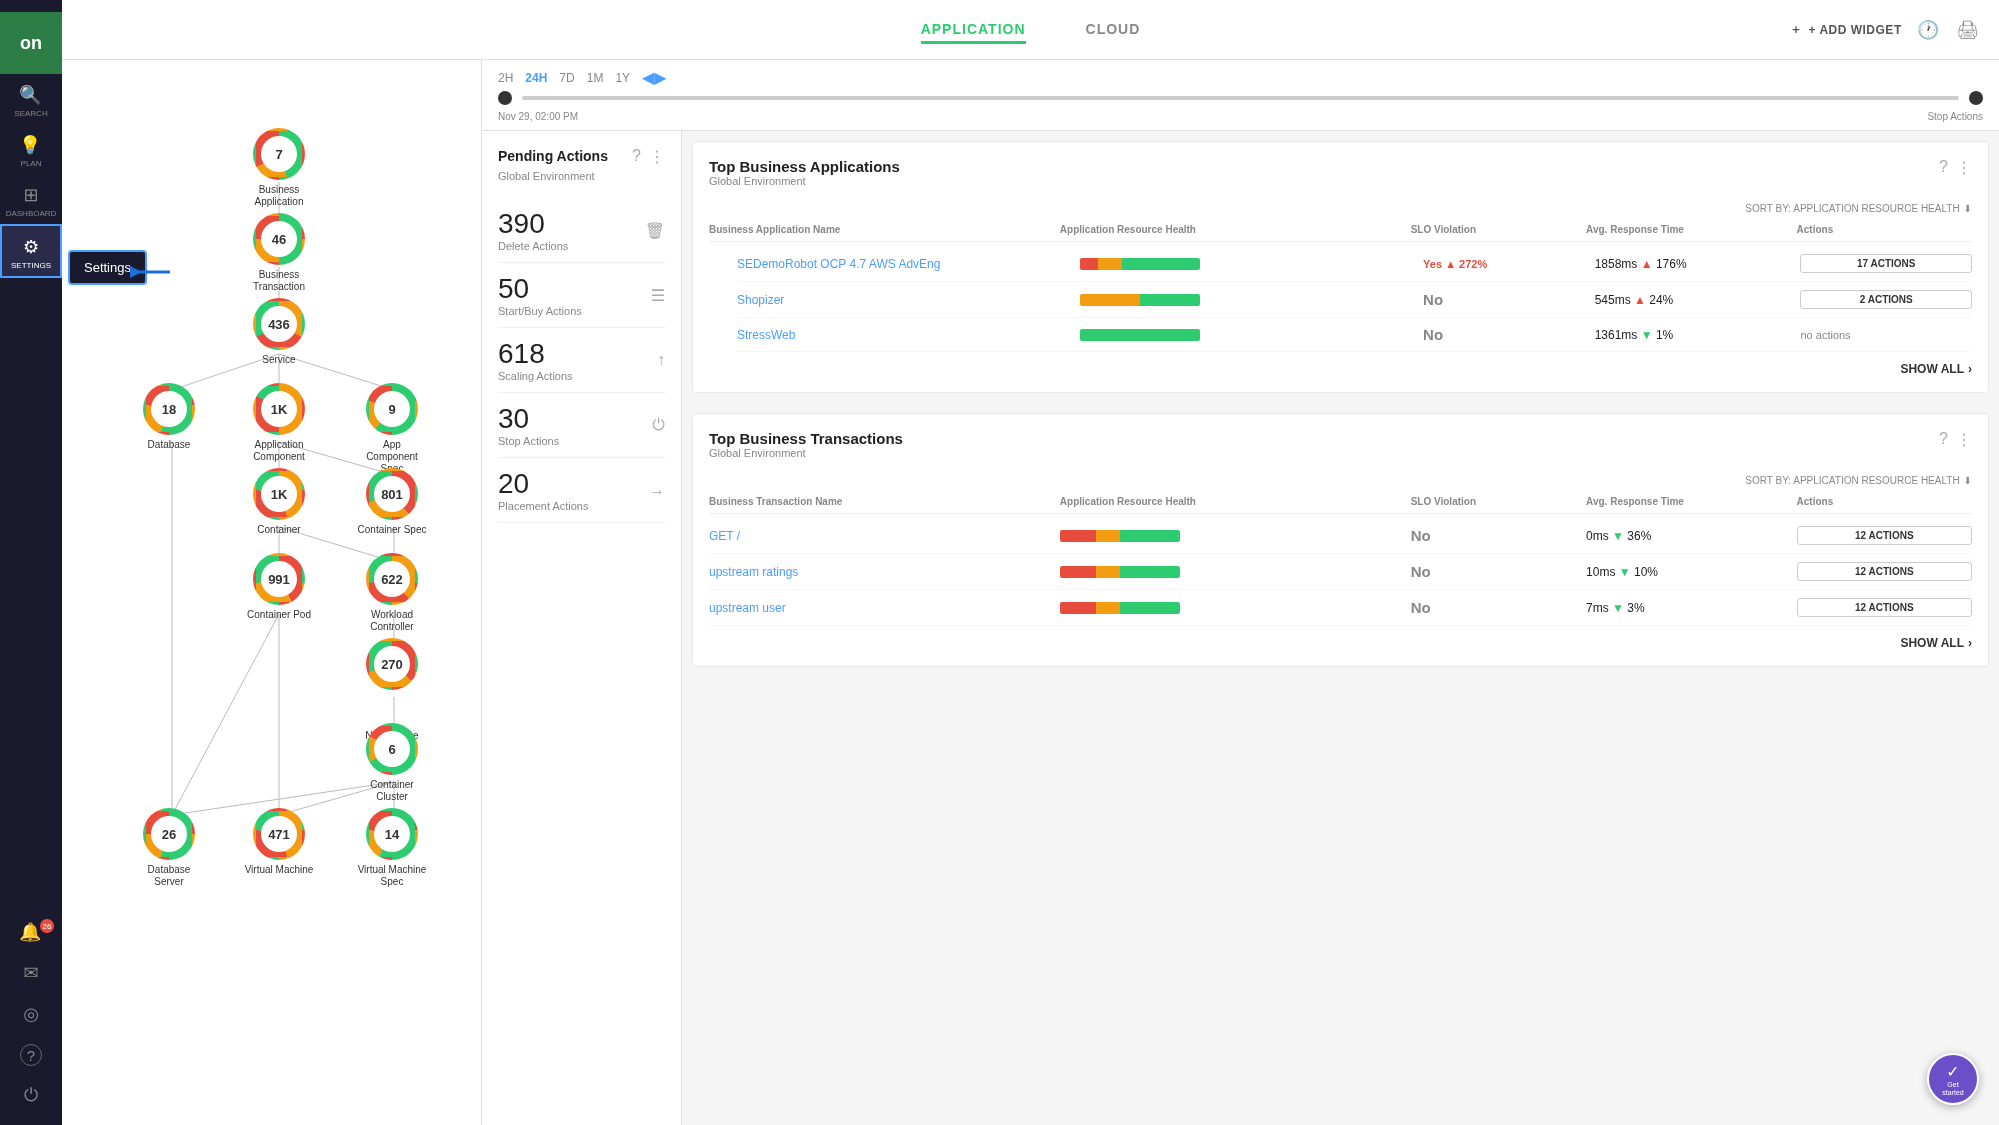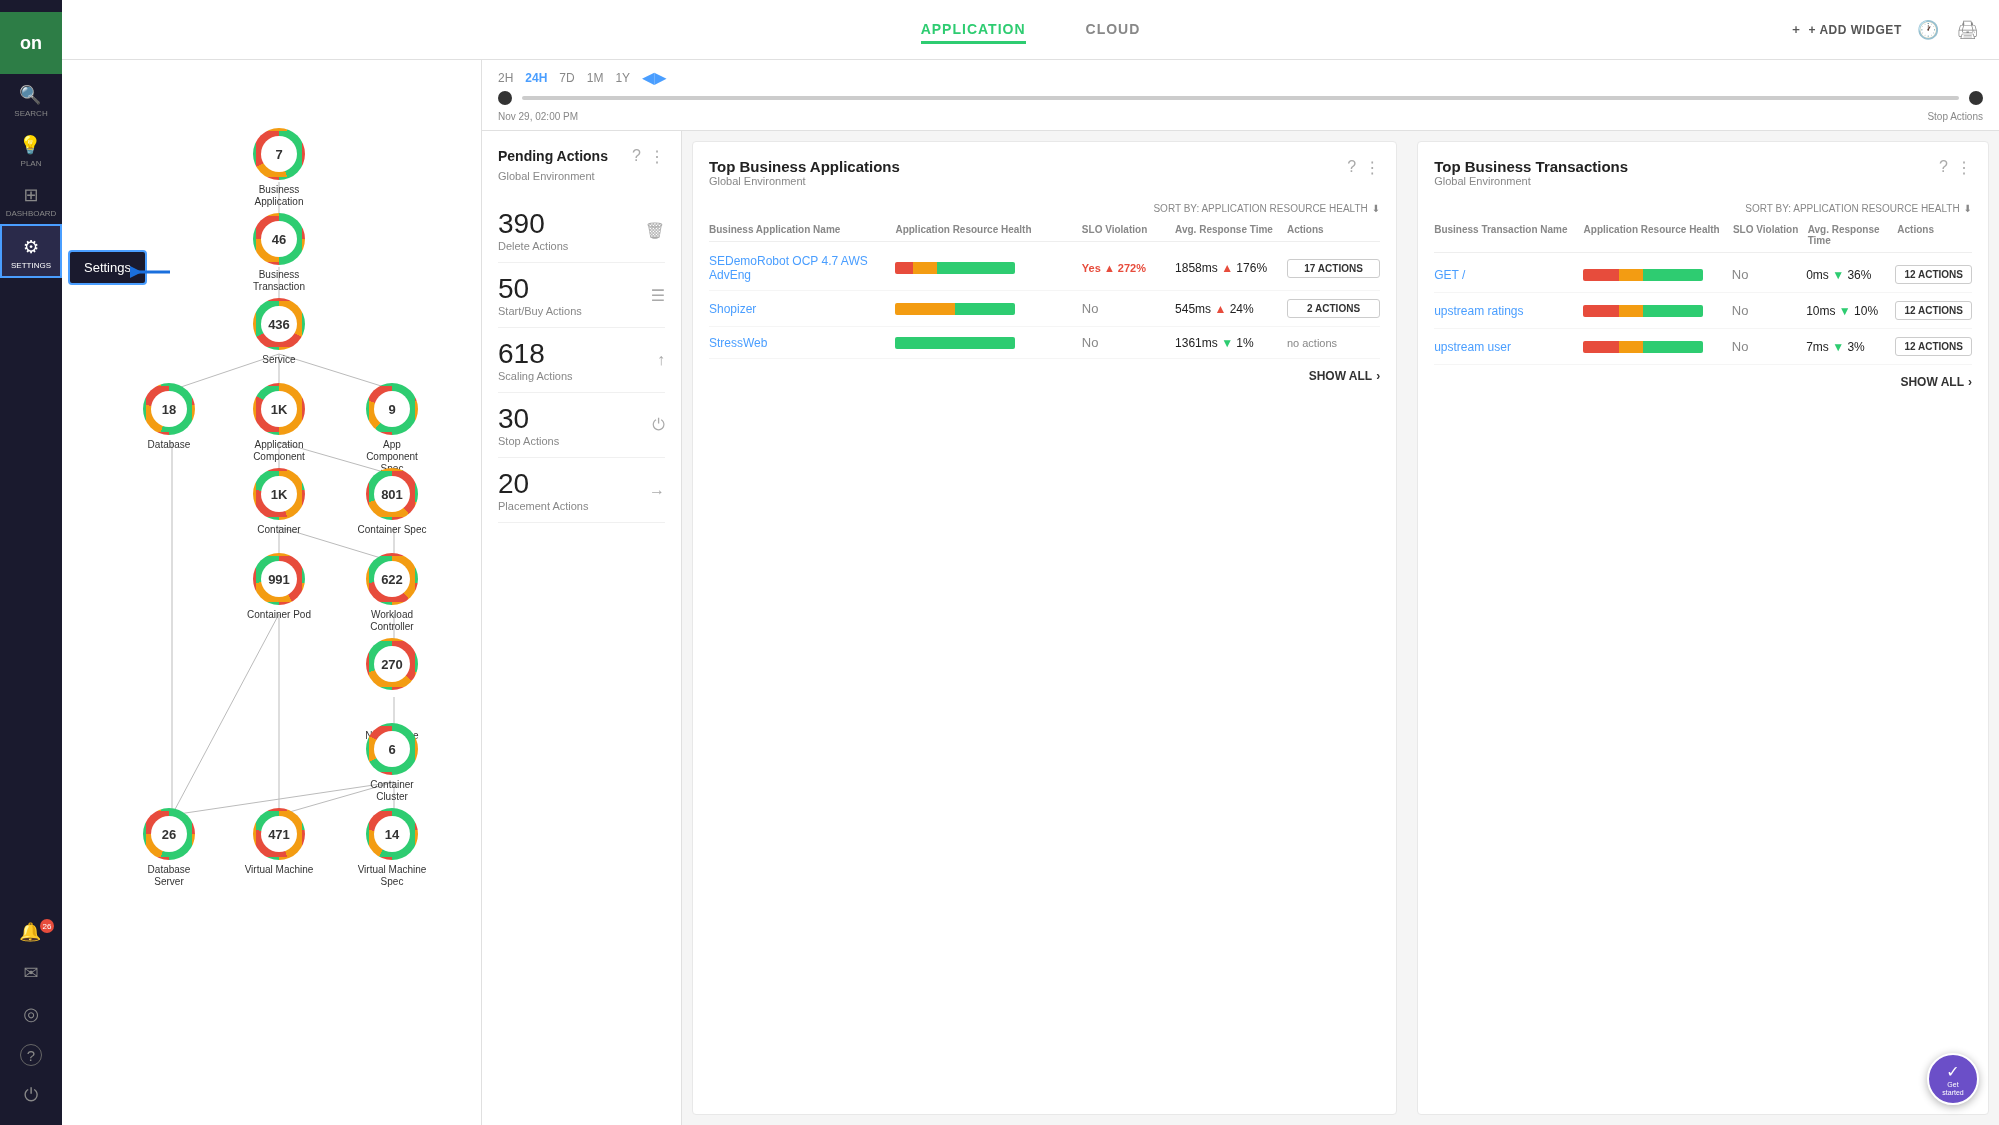--- a/index.html
+++ b/index.html
@@ -264,21 +264,21 @@
     }
     .action-icon {
       font-size: 16px;
       color: #aaa;
     }
 
     
     .tables-panel {
       flex: 1;
       display: flex;
-      flex-direction: row;
+      flex-direction: column;
       gap: 0;
       overflow-y: auto;
       background: #f5f5f5;
     }
 
     .business-card {
       background: white;
       margin: 10px;
       border-radius: 4px;
       padding: 16px;
@@ -326,41 +326,42 @@
     }
     .table-row-data {
       display: grid;
       align-items: center;
       padding: 8px 0;
       border-bottom: 1px solid #f5f5f5;
       font-size: 12px;
     }
     .table-row-data.apps-row {
       grid-template-columns: 2fr 2fr 1fr 1.2fr 1fr;
+      margin-left: 28px;
     }
     .table-row-data.tx-row {
       grid-template-columns: 2fr 2fr 1fr 1.2fr 1fr;
     }
     .link-text {
       color: #4a9eff;
       cursor: pointer;
       font-size: 12px;
     }
     .health-bar {
       height: 12px;
       border-radius: 2px;
       display: flex;
       overflow: hidden;
       width: 120px;
     }
     .health-red { background: #e74c3c; }
     .health-yellow { background: #f39c12; }
     .health-green { background: #2ecc71; }
     .slo-yes { color: #e74c3c; font-size: 11px; font-weight: 600; }
-    .slo-no { color: #888; font-size: 13px; }
+    .slo-no { color: #888; font-size: 15px; font-weight: bold; }
     .slo-up { color: #e74c3c; }
     .slo-down { color: #2ecc71; }
     .response-time { font-size: 12px; color: #222; }
     .actions-btn {
       border: 1px solid #ccc;
       border-radius: 3px;
       padding: 3px 8px;
       font-size: 10px;
       font-weight: 600;
       color: #333;

